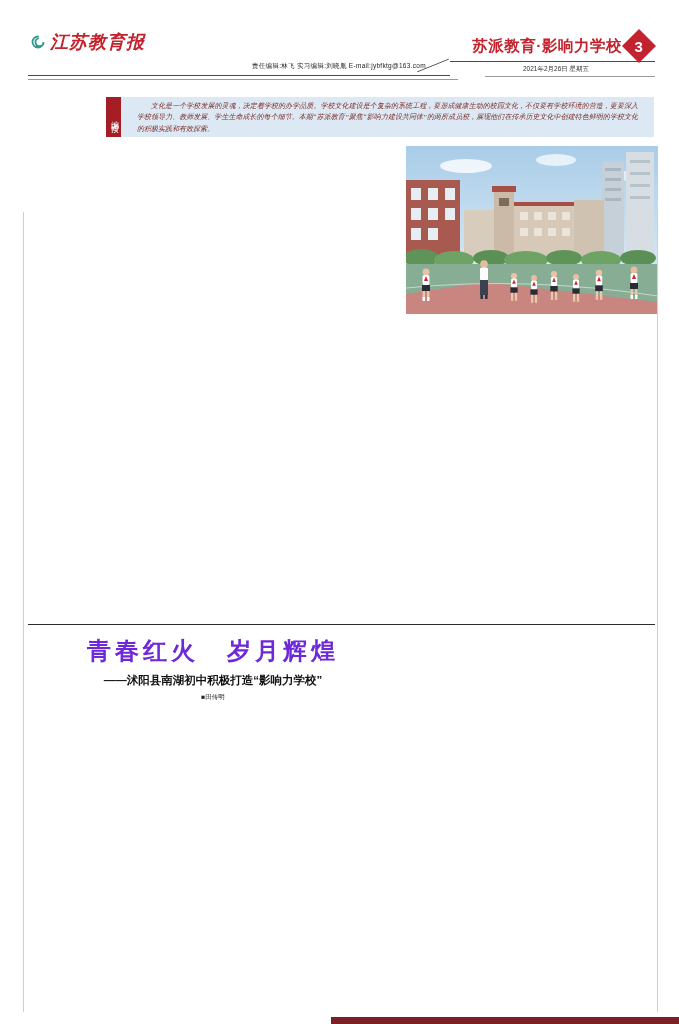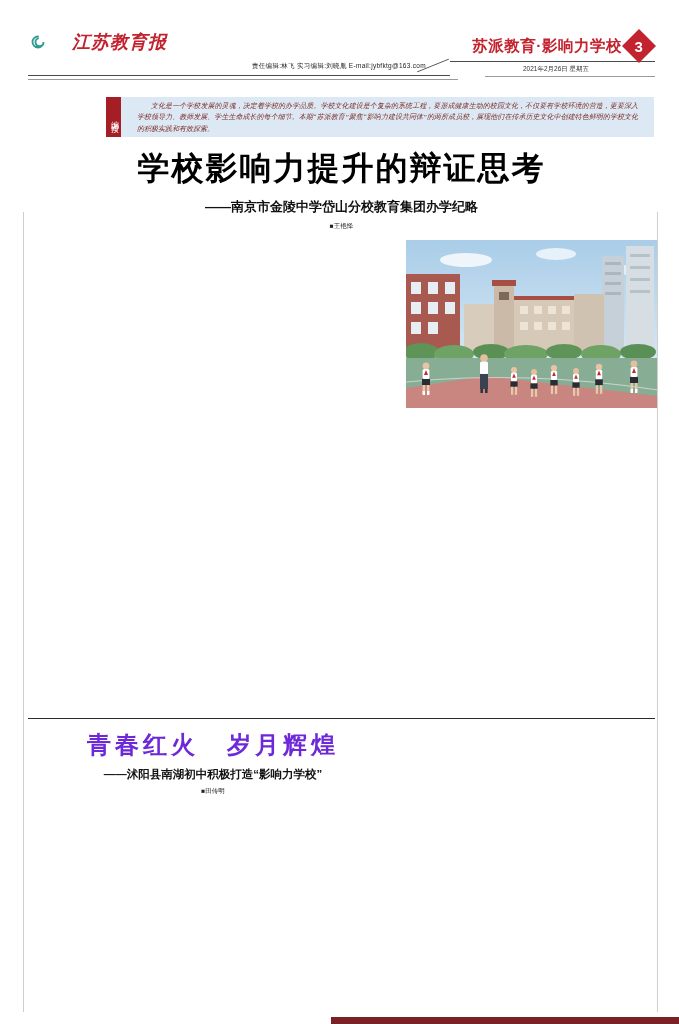--- a/index.html
+++ b/index.html
@@ -7,21 +7,21 @@
     --note-text:#7c2b26; --deep-red:#7b2125; --ink:#1c1c1c;
   }
   *{box-sizing:border-box;margin:0;padding:0;}
   html,body{width:679px;height:1024px;overflow:hidden;background:#fff;}
   body{font-family:"Liberation Sans","DejaVu Sans",sans-serif;color:var(--ink);position:relative;}
   .page{padding:0 24px 0 28px;position:relative;}
 
   
   .masthead{position:relative;height:90px;}
   .mh-logo{position:absolute;left:2px;top:30px;display:flex;align-items:center;gap:4px;}
-  .mh-logo-text{font-family:"DejaVu Serif","Liberation Serif",serif;font-style:italic;font-weight:bold;font-size:18px;color:var(--accent);letter-spacing:1px;margin-left:22px;}
+  .mh-logo-text{font-family:"DejaVu Serif","Liberation Serif",serif;font-style:italic;font-weight:bold;font-size:18px;color:var(--accent);letter-spacing:1px;}
   .mh-editors{position:absolute;left:224px;top:62px;font-size:6.5px;color:#222;letter-spacing:.3px;}
   .mh-rule{position:absolute;left:0;right:0;top:75px;border-top:1.5px solid #4a4a4a;}
   .mh-rule2{position:absolute;left:0;width:430px;top:79px;border-top:.5px solid #9a9a9a;}
   .mh-slant{position:absolute;right:205px;top:65px;width:34px;border-top:1.5px solid #4a4a4a;transform:rotate(-22deg);}
   .section-block{position:absolute;right:0;top:34px;width:205px;background:#fff;}
   .section-row{display:flex;align-items:center;justify-content:flex-end;gap:5px;padding-bottom:3px;border-bottom:1.5px solid #4a4a4a;}
   .section-title{font-size:15.5px;font-weight:bold;color:var(--accent);letter-spacing:.5px;}
   .page-diamond{width:24px;height:24px;background:var(--accent);transform:rotate(45deg);display:flex;align-items:center;justify-content:center;flex:none;margin-right:4px;}
   .page-diamond span{transform:rotate(-45deg);color:#fff;font-weight:bold;font-size:15px;}
   .section-date{font-size:6.5px;color:#333;text-align:center;padding:3px 28px 2px 0;border-bottom:.5px solid #9a9a9a;width:170px;margin-left:auto;}
@@ -94,25 +94,20 @@
     </div>
   </div>
 
   <div class="note">
     <div class="note-tab">编者按</div>
     <div class="note-body">
       <div class="note-text">文化是一个学校发展的灵魂，决定着学校的办学品质。学校文化建设是个复杂的系统工程，要形成健康生动的校园文化，不仅要有学校环境的营造，更要深入学校领导力、教师发展、学生生命成长的每个细节。本期“苏派教育”聚焦“影响力建设共同体”的两所成员校，展现他们在传承历史文化中创建特色鲜明的学校文化的积极实践和有效探索。</div>
     </div>
   </div>
 
-  <div class="a1-header">
-    <h1 class="a1-title">学校影响力提升的辩证思考</h1>
-    <div class="a1-subtitle">——南京市金陵中学岱山分校教育集团办学纪略</div>
-    <div class="a1-byline">■王艳怿</div>
-  </div>
 
   <div class="a1-body">
     <div class="col h-main"></div>
     <div class="col h-main"></div>
     <div class="col h-main"></div>
     <div class="a1-right">
       <svg class="photo" viewBox="0 0 252 168">
         <defs>
           <linearGradient id="sky" x1="0" y1="0" x2="0" y2="1">
             <stop offset="0" stop-color="#a9cde8"></stop>

